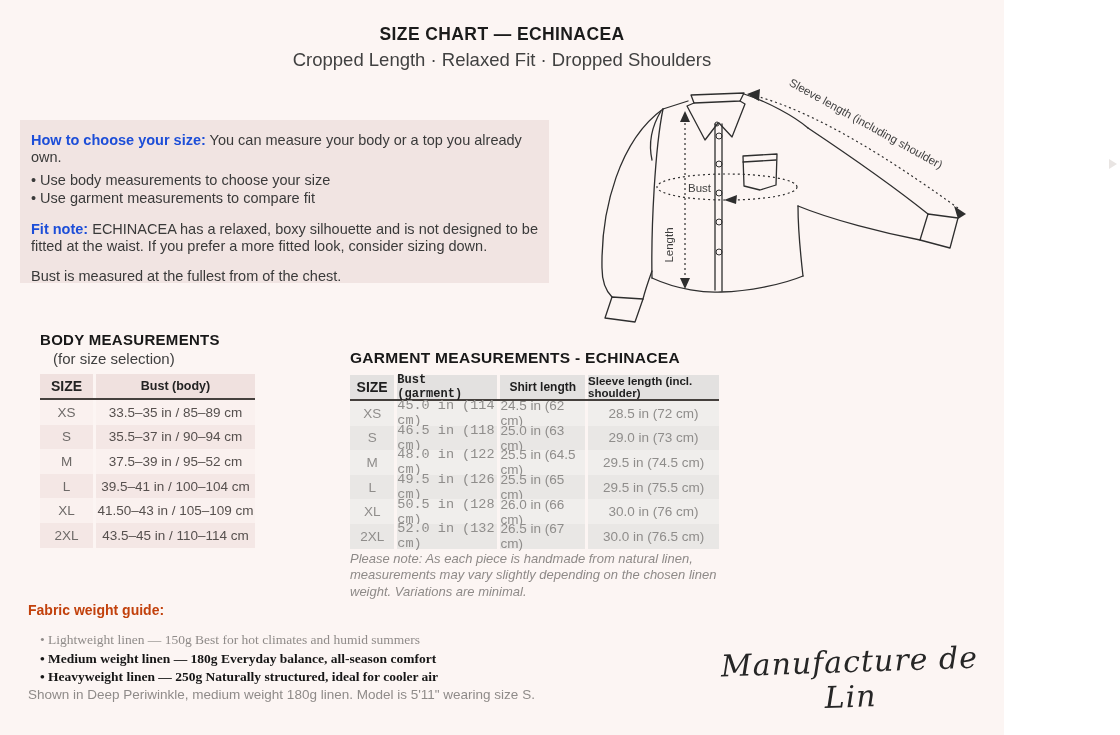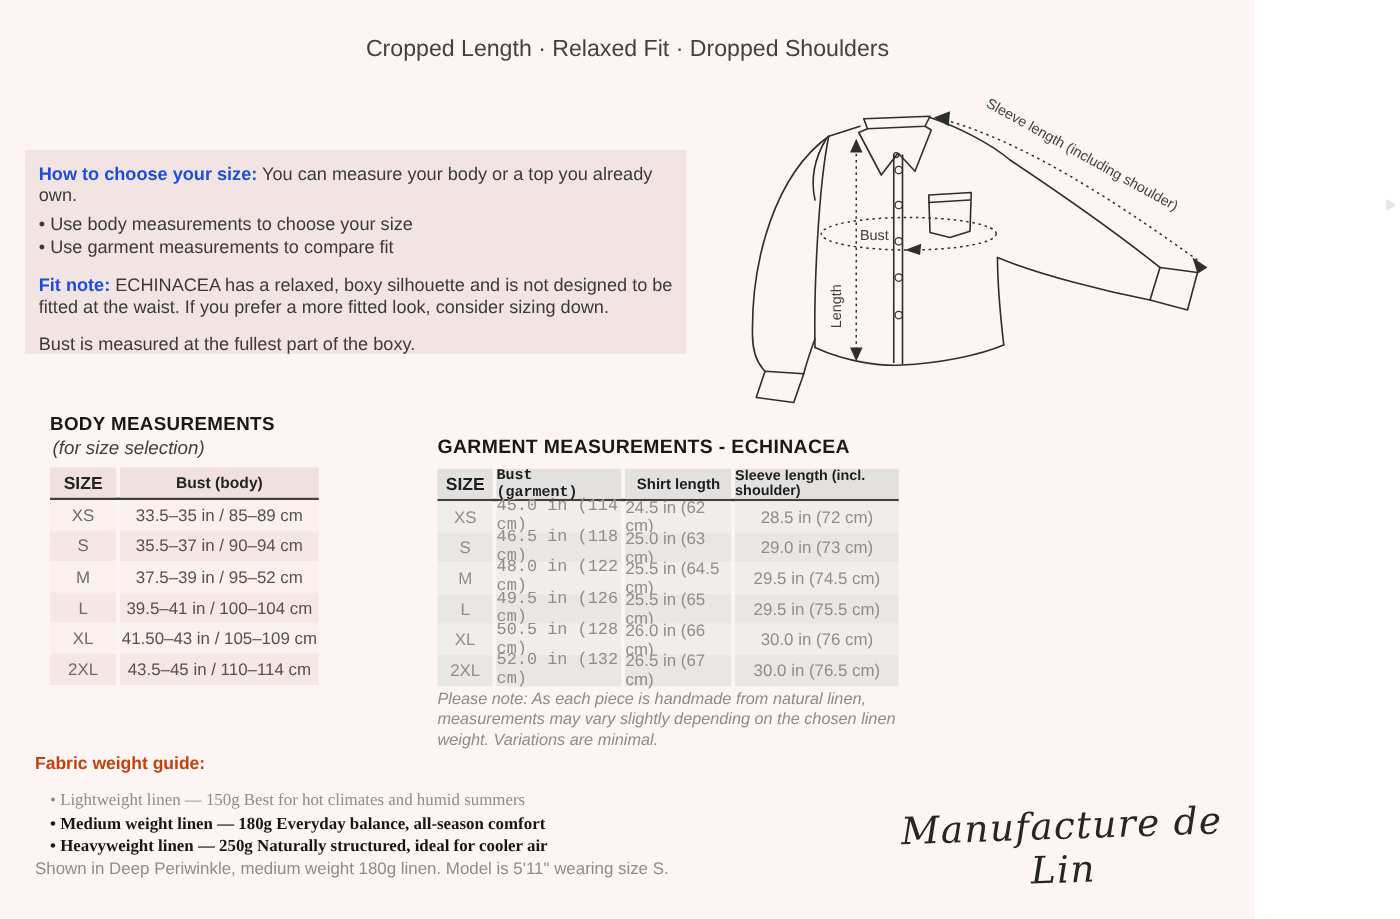--- a/index.html
+++ b/index.html
@@ -81,29 +81,30 @@
                    border-top:5px solid transparent; border-bottom:5px solid transparent;
                    border-left:8px solid #e9e5e3; }
 </style>
 </head>
 <body>
 
 <div id="page">
   <div id="white-strip"></div>
 
   <div class="header">
+    <div class="title">SIZE CHART — ECHINACEA</div>
     <div class="subtitle">Cropped Length · Relaxed Fit · Dropped Shoulders</div>
   </div>
 
   <div class="info-box">
     <div class="info-p1"><b>How to choose your size:</b><span> You can measure your body or a top you already own.</span></div>
     <div class="info-bullet">• Use body measurements to choose your size</div>
     <div class="info-bullet">• Use garment measurements to compare fit</div>
     <div class="info-fit"><b>Fit note:</b><span> ECHINACEA has a relaxed, boxy silhouette and is not designed to be fitted at the waist. If you prefer a more fitted look, consider sizing down.</span></div>
-    <div class="info-bust">Bust is measured at the fullest part of the boxy.</div>
+    <div class="info-bust">Bust is measured at the fullest from of the chest.</div>
   </div>
 
   <div class="diagram">
     <svg width="412" height="252" viewBox="0 0 412 252">
       <g fill="none" stroke="#2e2e2e" stroke-width="1.3" stroke-linejoin="round" stroke-linecap="round">
 
         <path d="M103,17 L156,15 L152,23 L106,25 Z"></path>
 
         <path d="M106,25 L99,28 L117,62 L130,45"></path>
         <path d="M152,23 L157,26 L144,59 L131,45"></path>
@@ -154,21 +155,21 @@
       <path d="M159,16 L172,11 L171,23 Z" fill="#2e2e2e"></path>
       <path d="M378,136 L366,128 L370,141 Z" fill="#2e2e2e"></path>
 
       <text x="276" y="49" text-anchor="middle" transform="rotate(29 276,49)">Sleeve length (including shoulder)</text>
       <text x="100" y="114">Bust</text>
       <text x="85" y="167" text-anchor="middle" transform="rotate(-90 85,167)">Length</text>
     </svg>
   </div>
 
   <div class="sec-title" style="left:40px; top:331px;">BODY MEASUREMENTS</div>
-  <div class="sec-sub" style="left:42px; top:350px;font-style:italic;">(for size selection)</div>
+  <div class="sec-sub" style="left:53px; top:350px;">(for size selection)</div>
 
   <div class="tbl body-tbl">
     <div class="trow thead">
       <div class="c1">SIZE</div>
       <div class="c2">Bust (body)</div>
     </div>
     <div class="trow tdata alt-a">
       <div class="c1">XS</div>
       <div class="c2">33.5–35 in / 85–89 cm</div>
     </div>

